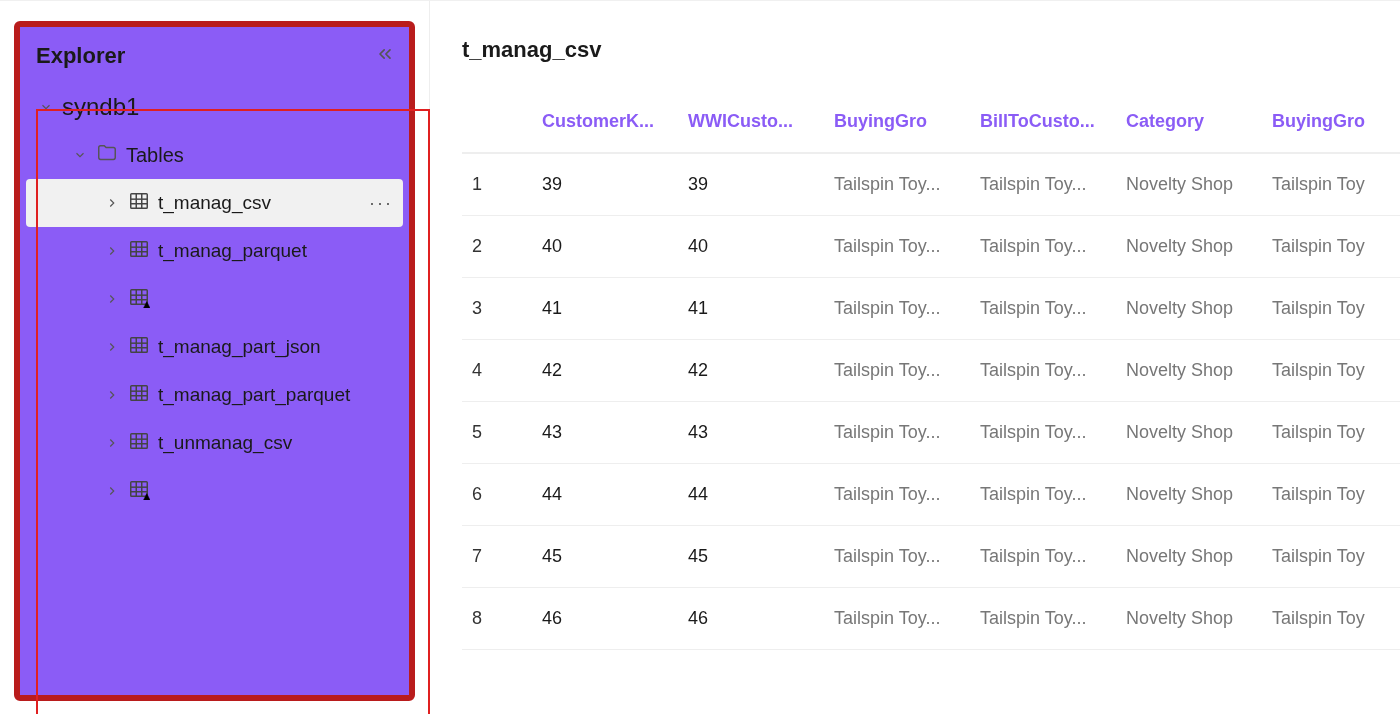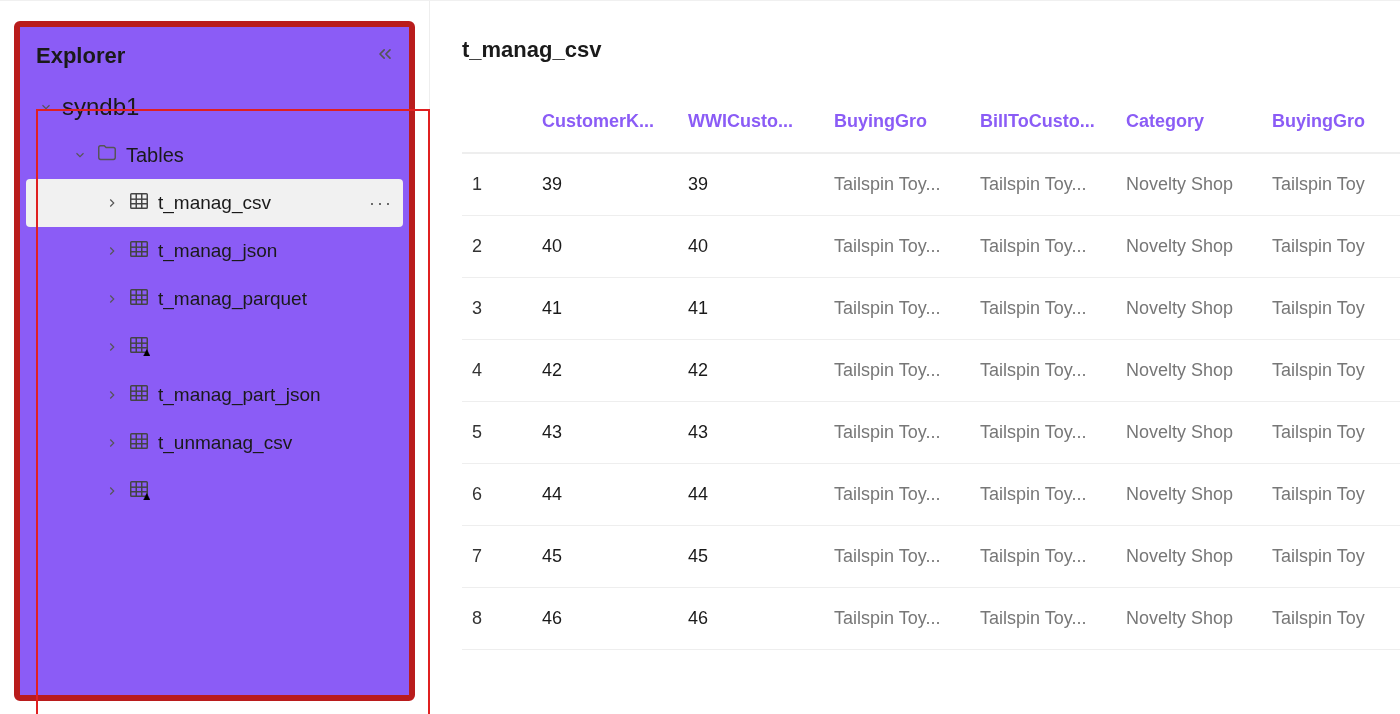--- a/index.html
+++ b/index.html
@@ -175,35 +175,20 @@
                 <polyline points="9 6 15 12 9 18"></polyline>
               </svg>
             </span>
             <span class="table-icon"><svg viewBox="0 0 24 24" fill="none" stroke="#444" stroke-width="1.6">
                 <rect x="3" y="4" width="18" height="16" rx="1"></rect>
                 <line x1="3" y1="10" x2="21" y2="10"></line>
                 <line x1="3" y1="15" x2="21" y2="15"></line>
                 <line x1="9" y1="4" x2="9" y2="20"></line>
                 <line x1="15" y1="4" x2="15" y2="20"></line>
               </svg></span>
-            <span class="row-label">t_manag_json</span>
-          </div>
-          <div class="tree-row level-2">
-            <span class="chevron">
-              <svg viewBox="0 0 24 24">
-                <polyline points="9 6 15 12 9 18"></polyline>
-              </svg>
-            </span>
-            <span class="table-icon"><svg viewBox="0 0 24 24" fill="none" stroke="#444" stroke-width="1.6">
-                <rect x="3" y="4" width="18" height="16" rx="1"></rect>
-                <line x1="3" y1="10" x2="21" y2="10"></line>
-                <line x1="3" y1="15" x2="21" y2="15"></line>
-                <line x1="9" y1="4" x2="9" y2="20"></line>
-                <line x1="15" y1="4" x2="15" y2="20"></line>
-              </svg></span>
             <span class="row-label">t_manag_parquet</span>
           </div>
           <div class="tree-row level-2">
             <span class="chevron">
               <svg viewBox="0 0 24 24">
                 <polyline points="9 6 15 12 9 18"></polyline>
               </svg>
             </span>
             <span class="table-icon"><svg viewBox="0 0 24 24" fill="none" stroke="#444" stroke-width="1.6">
                 <rect x="3" y="4" width="18" height="16" rx="1"></rect>
@@ -221,20 +206,35 @@
               </svg>
             </span>
             <span class="table-icon"><svg viewBox="0 0 24 24" fill="none" stroke="#444" stroke-width="1.6">
                 <rect x="3" y="4" width="18" height="16" rx="1"></rect>
                 <line x1="3" y1="10" x2="21" y2="10"></line>
                 <line x1="3" y1="15" x2="21" y2="15"></line>
                 <line x1="9" y1="4" x2="9" y2="20"></line>
                 <line x1="15" y1="4" x2="15" y2="20"></line>
               </svg></span>
             <span class="row-label">t_manag_part_json</span>
+          </div>
+          <div class="tree-row level-2">
+            <span class="chevron">
+              <svg viewBox="0 0 24 24">
+                <polyline points="9 6 15 12 9 18"></polyline>
+              </svg>
+            </span>
+            <span class="table-icon"><svg viewBox="0 0 24 24" fill="none" stroke="#444" stroke-width="1.6">
+                <rect x="3" y="4" width="18" height="16" rx="1"></rect>
+                <line x1="3" y1="10" x2="21" y2="10"></line>
+                <line x1="3" y1="15" x2="21" y2="15"></line>
+                <line x1="9" y1="4" x2="9" y2="20"></line>
+                <line x1="15" y1="4" x2="15" y2="20"></line>
+              </svg></span>
+            <span class="row-label">t_manag_part_parquet</span>
           </div>
           <div class="tree-row level-2">
             <span class="chevron">
               <svg viewBox="0 0 24 24">
                 <polyline points="9 6 15 12 9 18"></polyline>
               </svg>
             </span>
             <span class="table-icon"><svg viewBox="0 0 24 24" fill="none" stroke="#444" stroke-width="1.6">
                 <rect x="3" y="4" width="18" height="16" rx="1"></rect>
                 <line x1="3" y1="10" x2="21" y2="10"></line>

